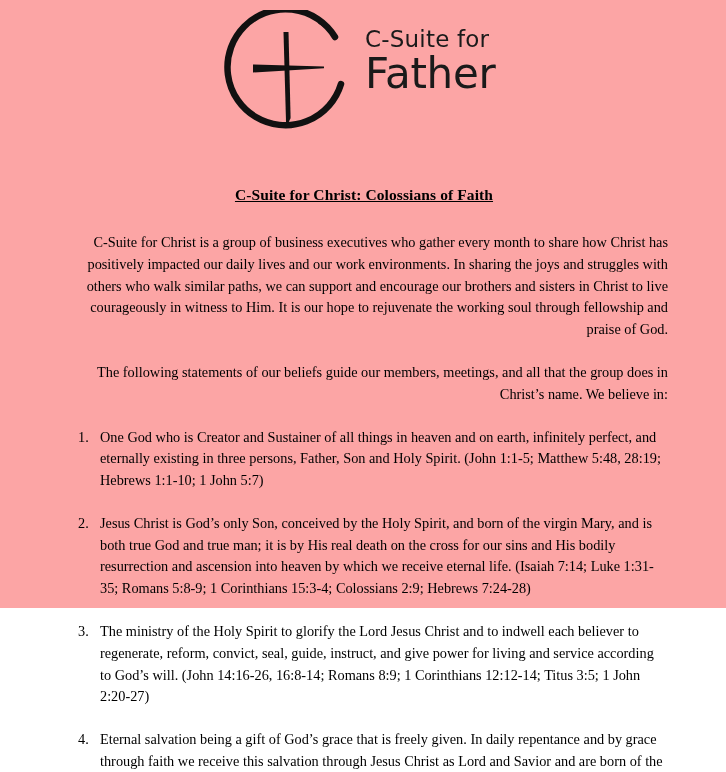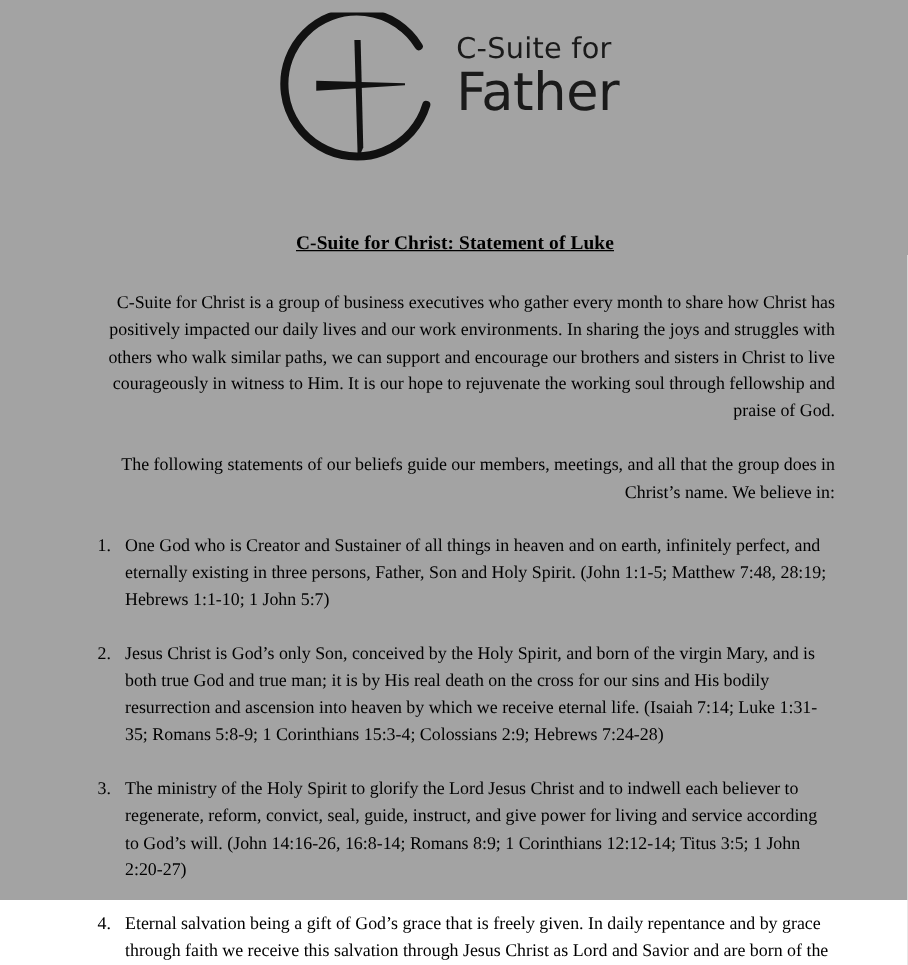--- a/index.html
+++ b/index.html
@@ -13,22 +13,22 @@
     height: 772px;
     overflow: hidden;
     font-family: "Liberation Serif", "DejaVu Serif", serif;
     color: #000000;
     -webkit-font-smoothing: antialiased;
   }
 
   .page {
     position: relative;
     width: 726px;
-    height: 720px;
-    background: #a3a3a3;
+    height: 608px;
+    background: #fca5a5;
   }
 
   
   .logo-block {
     position: absolute;
     left: 0;
     top: 10px;
     width: 726px;
     height: 130px;
   }
@@ -149,27 +149,27 @@
       <div class="wordmark">
         <span class="line-1">C-Suite for</span>
         <span class="line-2">Father</span>
       </div>
 
     </div>
   </div>
 
   <div class="doc">
 
-    <h1 class="doc-title">C-Suite for Christ:  Statement of Luke</h1>
+    <h1 class="doc-title">C-Suite for Christ:  Colossians of Faith</h1>
 
     <p class="para">C-Suite for Christ is a group of business executives who gather every month to share how Christ has positively impacted our daily lives and our work environments.  In sharing the joys and struggles with others who walk similar paths, we can support and encourage our brothers and sisters in Christ to live courageously in witness to Him.  It is our hope to rejuvenate the working soul through fellowship and praise of God.</p>
     <p class="para">The following statements of our beliefs guide our members, meetings, and all that the group does in Christ’s name.  We believe in:</p>
 
     <ol class="beliefs">
-      <li>One God who is Creator and Sustainer of all things in heaven and on earth, infinitely perfect, and eternally existing in three persons, Father, Son and Holy Spirit. (John 1:1-5; Matthew 7:48, 28:19; Hebrews 1:1-10; 1 John 5:7)</li>
+      <li>One God who is Creator and Sustainer of all things in heaven and on earth, infinitely perfect, and eternally existing in three persons, Father, Son and Holy Spirit. (John 1:1-5; Matthew 5:48, 28:19; Hebrews 1:1-10; 1 John 5:7)</li>
       <li>Jesus Christ is God’s only Son, conceived by the Holy Spirit, and born of the virgin Mary, and is both true God and true man; it is by His real death on the cross for our sins and His bodily resurrection and ascension into heaven by which we receive eternal life.  (Isaiah 7:14; Luke 1:31-35; Romans 5:8-9; 1 Corinthians 15:3-4; Colossians 2:9; Hebrews 7:24-28)</li>
       <li>The ministry of the Holy Spirit to glorify the Lord Jesus Christ and to indwell each believer to regenerate, reform, convict, seal, guide, instruct, and give power for living and service according to God’s will.  (John 14:16-26, 16:8-14; Romans 8:9; 1 Corinthians 12:12-14; Titus 3:5; 1 John 2:20-27)</li>
       <li>Eternal salvation being a gift of God’s grace that is freely given. In daily repentance and by grace through faith we receive this salvation through Jesus Christ as Lord and Savior and are born of the Holy Spirit and become the children of God. (Isaiah 53:5-12; John 3:16-36, 5:24; Romans 4:5, 24-25, 8:1-2; 2 Corinthians 5:21; Galatians 2:16; Ephesians 2:8-9)</li>
 
     </ol>
 
   </div>
 
 </div>
 

